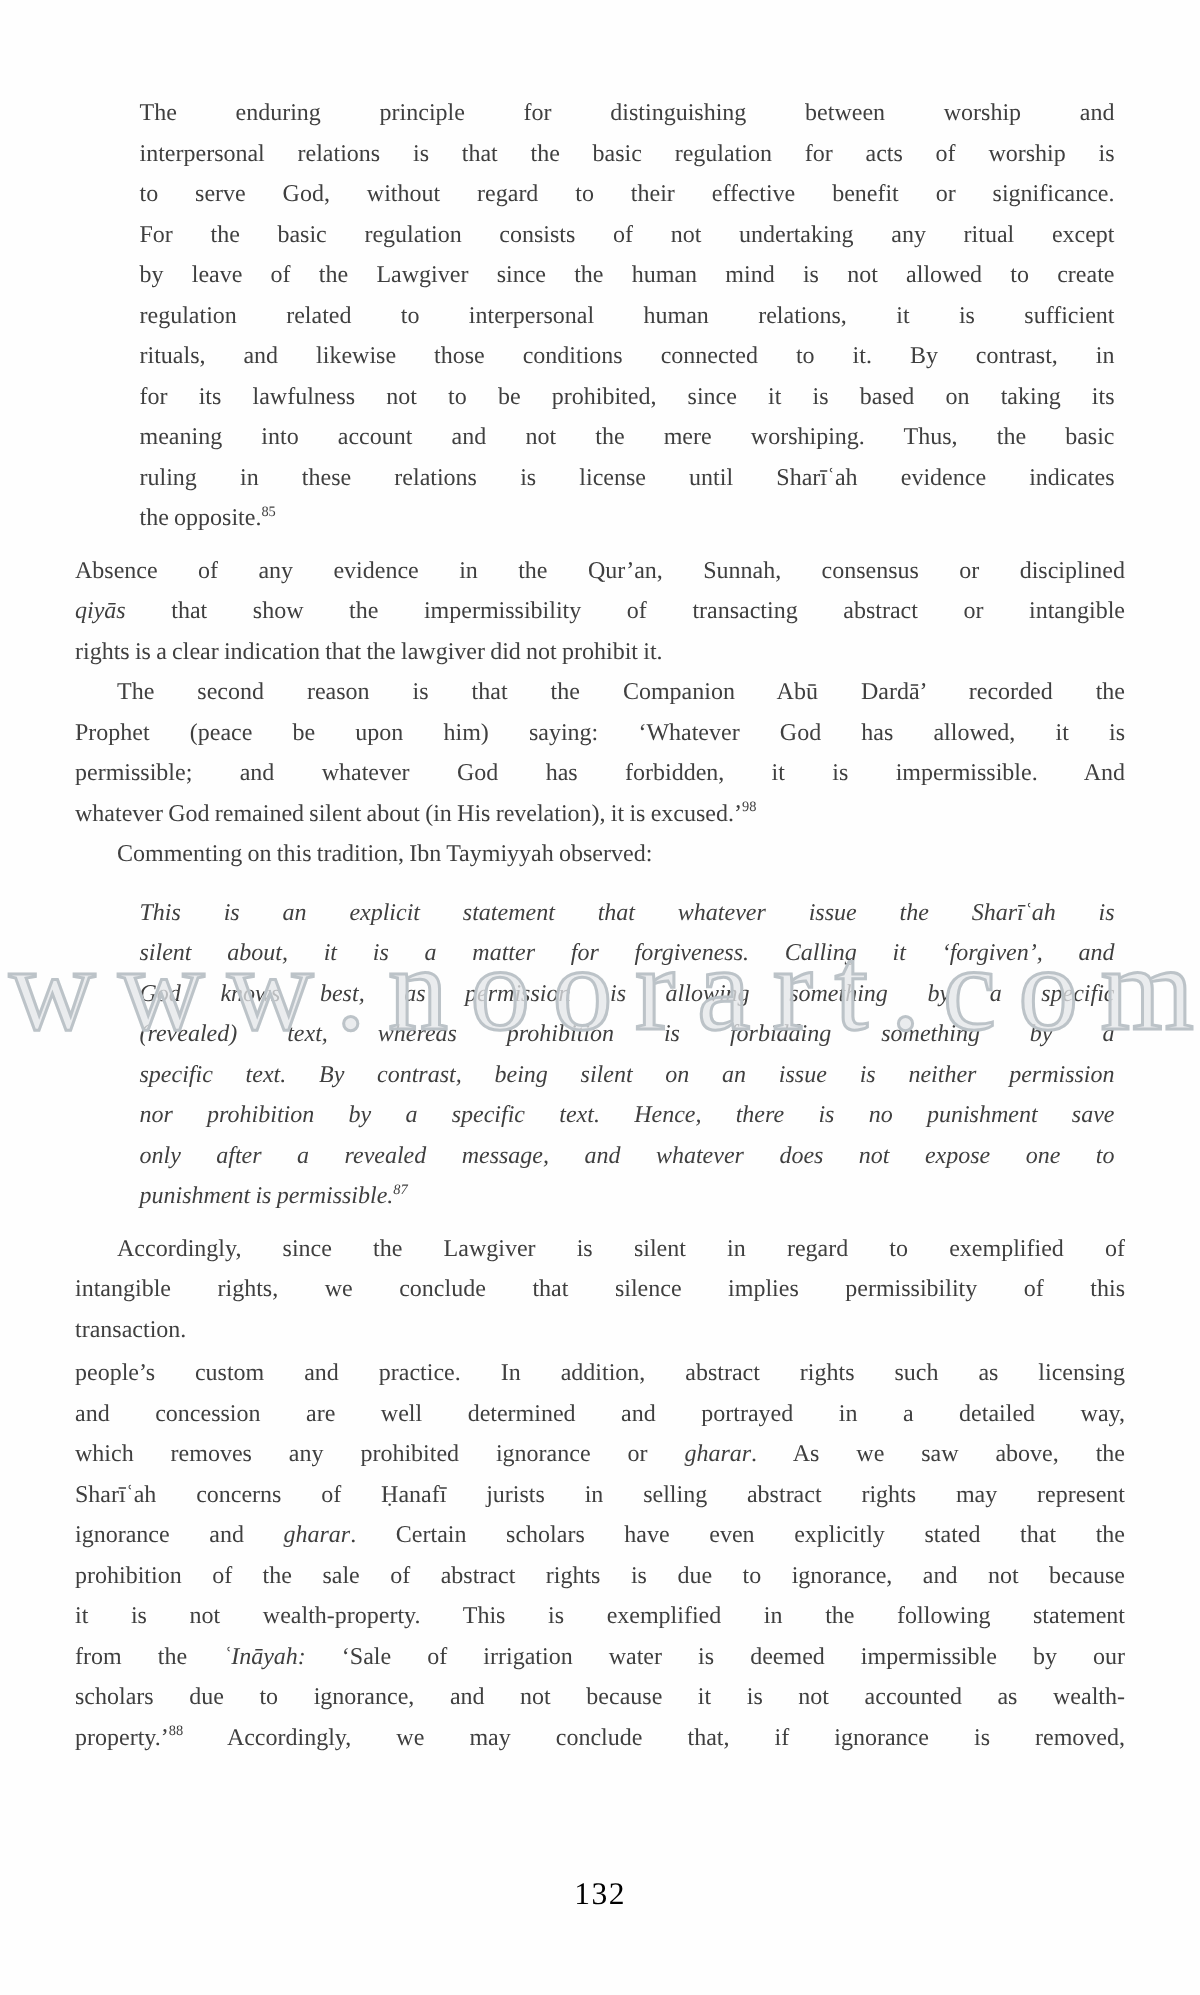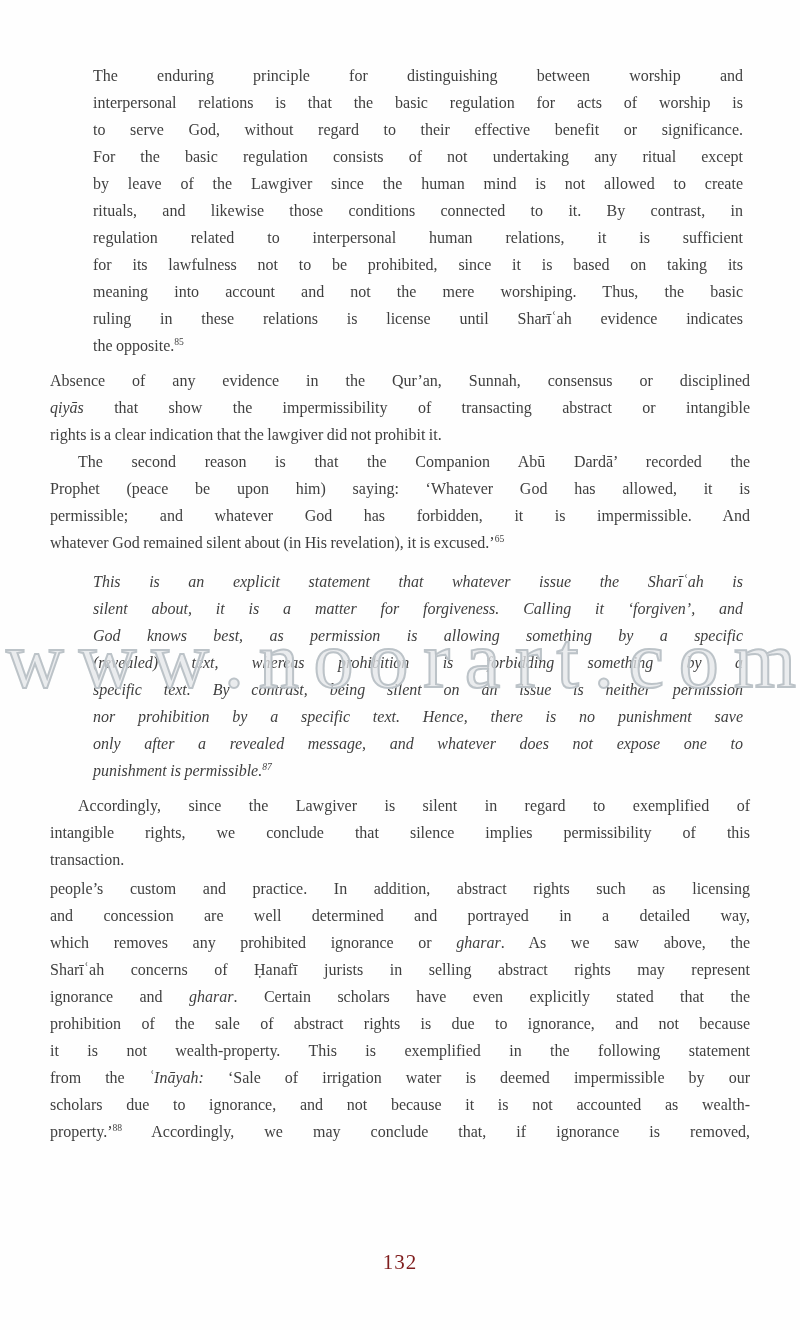--- a/index.html
+++ b/index.html
@@ -68,51 +68,54 @@
   .watermark span { display: block; }
 
   .page-number {
     position: absolute;
     left: 0;
     right: 0;
     top: 1250px;
     text-align: center;
     font-size: 21px;
     letter-spacing: 1px;
-    color: #7f1d1d;
+    color: #000000;
   }
 </style>
 </head>
 <body>
 
 <div class="page">
   <div class="content">
       <div class="blk b0 quote">
         <div class="tline">The enduring principle for distinguishing between worship and</div>
         <div class="tline">interpersonal relations is that the basic regulation for acts of worship is</div>
         <div class="tline">to serve God, without regard to their effective benefit or significance.</div>
         <div class="tline">For the basic regulation consists of not undertaking any ritual except</div>
         <div class="tline">by leave of the Lawgiver since the human mind is not allowed to create</div>
+        <div class="tline">regulation related to interpersonal human relations, it is sufficient</div>
         <div class="tline">rituals, and likewise those conditions connected to it. By contrast, in</div>
-        <div class="tline">regulation related to interpersonal human relations, it is sufficient</div>
         <div class="tline">for its lawfulness not to be prohibited, since it is based on taking its</div>
         <div class="tline">meaning into account and not the mere worshiping. Thus, the basic</div>
         <div class="tline">ruling in these relations is license until Sharīʿah evidence indicates</div>
         <div class="tline last">the opposite.<sup>85</sup></div>
       </div>
       <div class="blk b1">
         <div class="tline">Absence of any evidence in the Qur’an, Sunnah, consensus or disciplined</div>
         <div class="tline"><i>qiyās</i> that show the impermissibility of transacting abstract or intangible</div>
         <div class="tline last">rights is a clear indication that the lawgiver did not prohibit it.</div>
       </div>
       <div class="blk b2">
         <div class="tline indent">The second reason is that the Companion Abū Dardā’ recorded the</div>
         <div class="tline">Prophet (peace be upon him) saying: ‘Whatever God has allowed, it is</div>
         <div class="tline">permissible; and whatever God has forbidden, it is impermissible. And</div>
-        <div class="tline last">whatever God remained silent about (in His revelation), it is excused.’<sup>65</sup></div>
+        <div class="tline last">whatever God remained silent about (in His revelation), it is excused.’<sup>98</sup></div>
+      </div>
+      <div class="blk b3">
+        <div class="tline last indent">Commenting on this tradition, Ibn Taymiyyah observed:</div>
       </div>
       <div class="blk b4 quote">
         <div class="tline">This is an explicit statement that whatever issue the Sharīʿah is</div>
         <div class="tline">silent about, it is a matter for forgiveness. Calling it ‘forgiven’, and</div>
         <div class="tline">God knows best, as permission is allowing something by a specific</div>
         <div class="tline">(revealed) text, whereas prohibition is forbidding something by a</div>
         <div class="tline">specific text. By contrast, being silent on an issue is neither permission</div>
         <div class="tline">nor prohibition by a specific text. Hence, there is no punishment save</div>
         <div class="tline">only after a revealed message, and whatever does not expose one to</div>
         <div class="tline last">punishment is permissible.<sup>87</sup></div>

